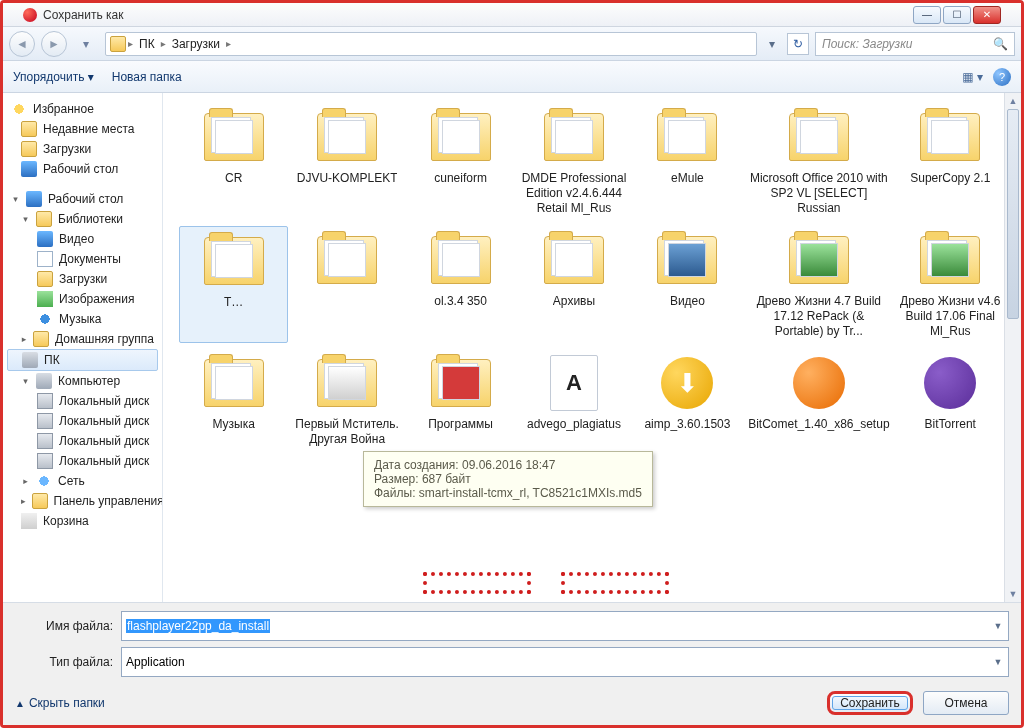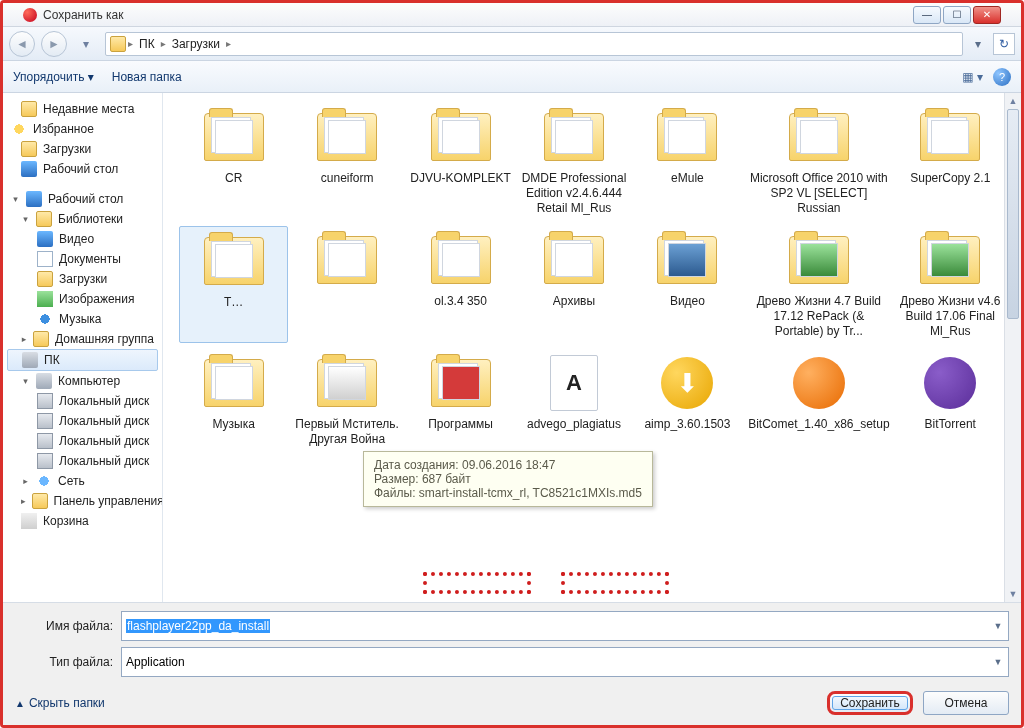--- a/index.html
+++ b/index.html
@@ -95,41 +95,45 @@
     <div class="breadcrumb">
       <span class="bc-icon"></span>
       <span class="bc-sep">▸</span>
       <span class="bc-seg">ПК</span>
       <span class="bc-sep">▸</span>
       <span class="bc-seg">Загрузки</span>
       <span class="bc-sep">▸</span>
     </div>
     <div style="width:18px;text-align:center;color:#5a6e8a">▾</div>
     <div class="refresh">↻</div>
+    <div class="search">
+      <span>Поиск: Загрузки</span>
+      <span class="mag">🔍</span>
+    </div>
   </div>
 
   <div class="toolbar">
     <span class="tb"><span>Упорядочить</span> ▾</span>
     <span class="tb">Новая папка</span>
     <div class="right">
       <span>▦ ▾</span>
       <div class="help">?</div>
     </div>
   </div>
 
   <div class="body">
     <div class="sidebar">
       <div class="sb-group">
-        <div class="sb-item">
-            <span class="ic ic-fol"></span>
-            <span>Недавние места</span>
-          </div>
         <div class="sb-item top">
             <span class="ic ic-star"></span>
             <span>Избранное</span>
+          </div>
+        <div class="sb-item">
+            <span class="ic ic-fol"></span>
+            <span>Недавние места</span>
           </div>
         <div class="sb-item">
             <span class="ic ic-fol"></span>
             <span>Загрузки</span>
           </div>
         <div class="sb-item">
             <span class="ic ic-moni"></span>
             <span>Рабочий стол</span>
           </div>
       </div>
@@ -221,29 +225,29 @@
               </div>
             </div>
             <div class="label">CR</div>
           </div>
         <div class="item">
             <div class="thumb">
               <div class="folder-ic">
                 <div class="papers"></div>
               </div>
             </div>
+            <div class="label">DJVU-KOMPLEKT</div>
+          </div>
+        <div class="item">
+            <div class="thumb">
+              <div class="folder-ic">
+                <div class="papers"></div>
+              </div>
+            </div>
             <div class="label">cuneiform</div>
-          </div>
-        <div class="item">
-            <div class="thumb">
-              <div class="folder-ic">
-                <div class="papers"></div>
-              </div>
-            </div>
-            <div class="label">DJVU-KOMPLEKT</div>
           </div>
         <div class="item">
             <div class="thumb">
               <div class="folder-ic">
                 <div class="papers"></div>
               </div>
             </div>
             <div class="label">DMDE Professional Edition v2.4.6.444 Retail Ml_Rus</div>
           </div>
         <div class="item">

